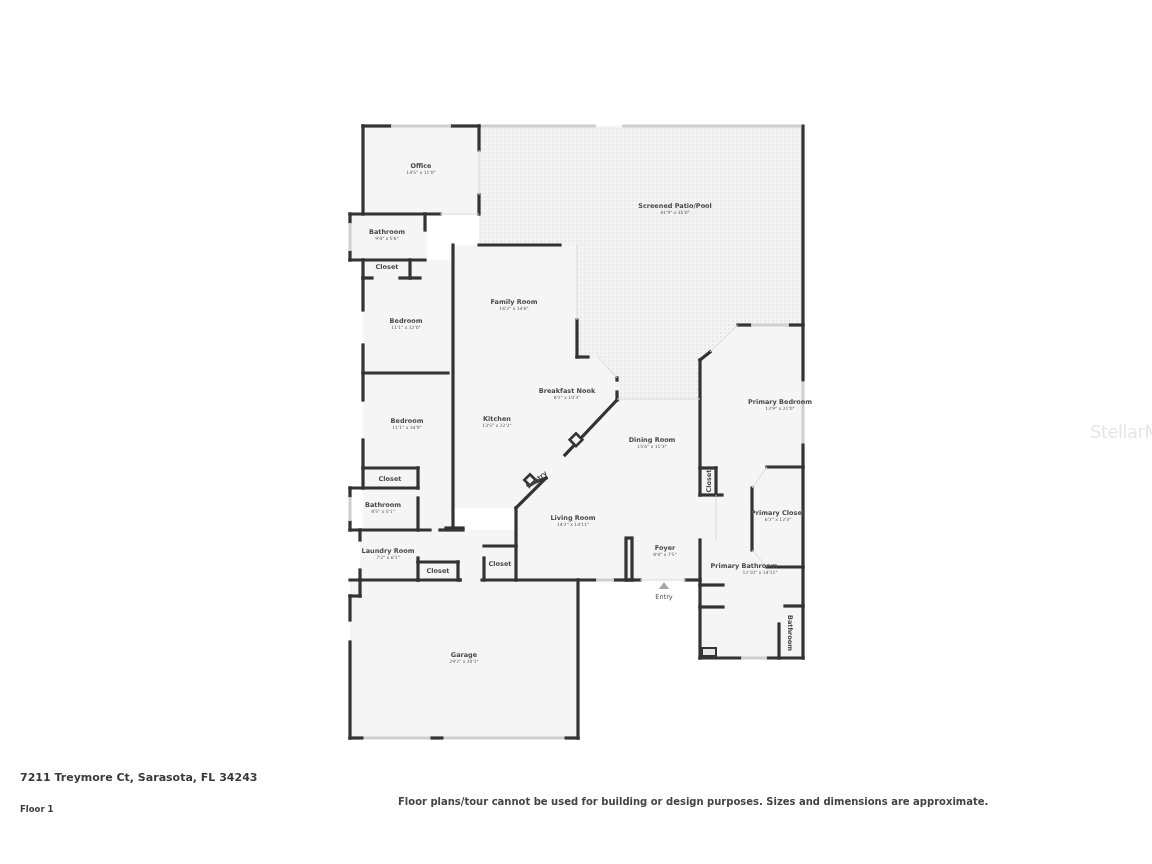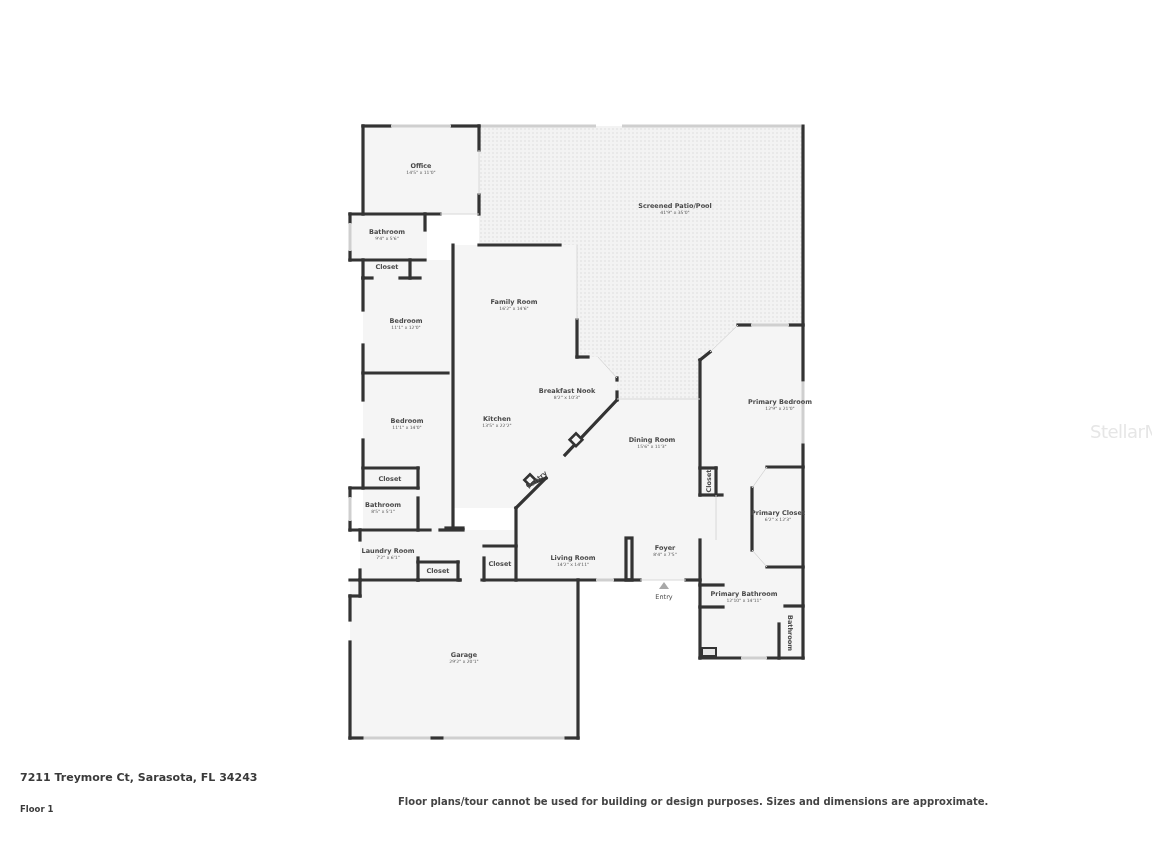--- a/index.html
+++ b/index.html
@@ -223,21 +223,21 @@
 <div class="room-label" style="left:390px; top:479px;">
   <span class="room-name">Closet</span>
 </div>
 <div class="room-label vert" style="left:709px; top:481px; transform:translate(-50%,-50%) rotate(-90deg);">
   <span class="room-name">Closet</span>
 </div>
 <div class="room-label" style="left:383px; top:508px;">
   <span class="room-name">Bathroom</span>
   <span class="room-dim">8'5" x 5'1"</span>
 </div>
-<div class="room-label" style="left:573px; top:521px;margin-top:40px;">
+<div class="room-label" style="left:573px; top:521px;">
   <span class="room-name">Living Room</span>
   <span class="room-dim">14'2" x 14'11"</span>
 </div>
 <div class="room-label" style="left:778px; top:516px;">
   <span class="room-name">Primary Closet</span>
   <span class="room-dim">6'2" x 12'3"</span>
 </div>
 <div class="room-label" style="left:388px; top:554px;">
   <span class="room-name">Laundry Room</span>
   <span class="room-dim">7'2" x 6'1"</span>
@@ -245,21 +245,21 @@
 <div class="room-label" style="left:665px; top:551px;">
   <span class="room-name">Foyer</span>
   <span class="room-dim">8'4" x 7'5"</span>
 </div>
 <div class="room-label" style="left:438px; top:571px;">
   <span class="room-name">Closet</span>
 </div>
 <div class="room-label" style="left:500px; top:564px;">
   <span class="room-name">Closet</span>
 </div>
-<div class="room-label" style="left:744px; top:597px;">
+<div class="room-label" style="left:744px; top:569px;text-align:right;">
   <span class="room-name">Primary Bathroom</span>
   <span class="room-dim">12'10" x 14'11"</span>
 </div>
 <div class="room-label vert" style="left:790px; top:633px;">
   <span class="room-name">Bathroom</span>
 </div>
 <div class="room-label" style="left:464px; top:658px;">
   <span class="room-name">Garage</span>
   <span class="room-dim">29'2" x 20'1"</span>
 </div>

